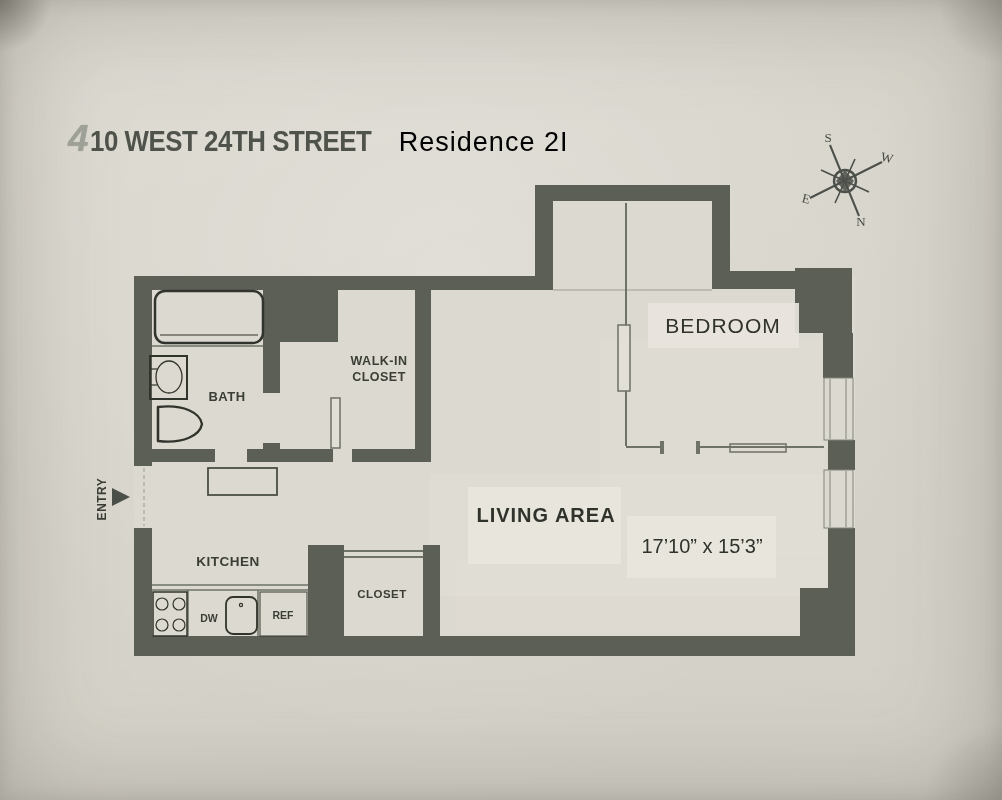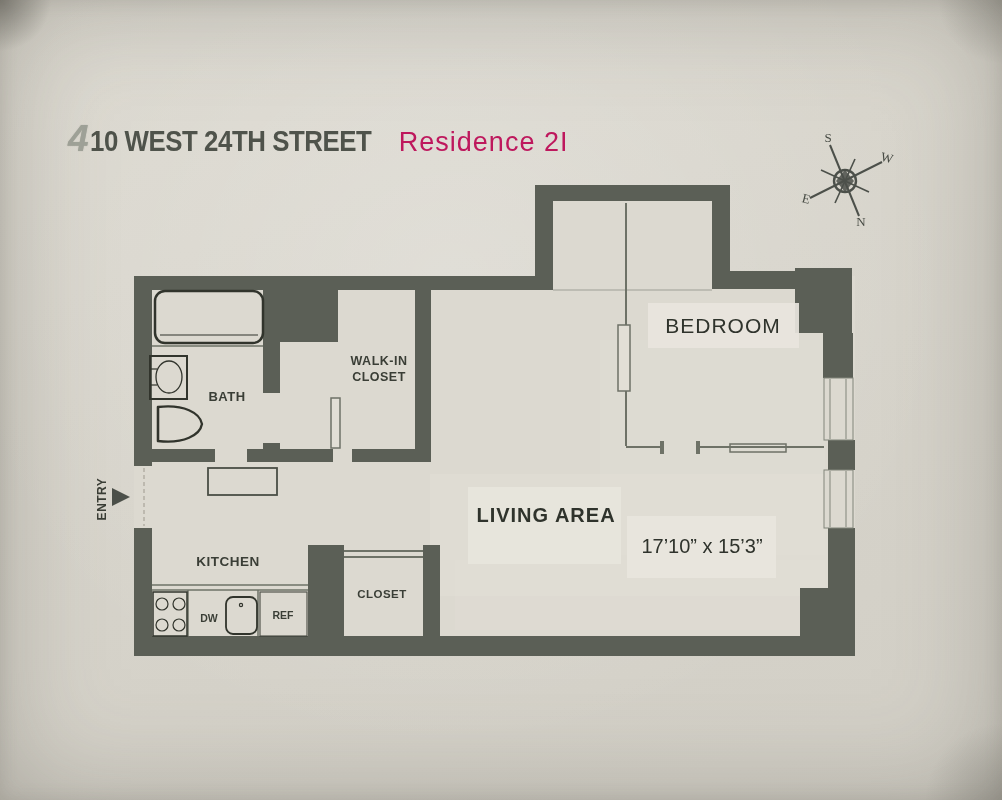--- a/index.html
+++ b/index.html
@@ -23,21 +23,21 @@
   .t-num{
     font-size:37px;font-weight:800;color:#a0a399;font-style:italic;
     text-shadow:0 0 1px rgba(120,122,114,.5);margin-right:1px;
   }
   .t-street{
     display:inline-block;font-size:30px;font-weight:800;color:#4f534b;
     letter-spacing:-.5px;transform:scaleX(.86);transform-origin:0 100%;
     margin-right:-30px;
   }
   .t-res{
-    font-size:27px;font-weight:400;color:#be185d;letter-spacing:1px;margin-left:12px;
+    font-size:27px;font-weight:400;color:#000000;letter-spacing:1px;margin-left:12px;
   }
   svg text{font-family:"Liberation Sans", sans-serif;}
   svg .compass-letter{font-family:"Liberation Serif", serif;}
 </style>
 </head>
 <body>
 
 <div class="title">
   <span class="t-num">4</span>
   <span class="t-street">10 WEST 24TH STREET</span>

